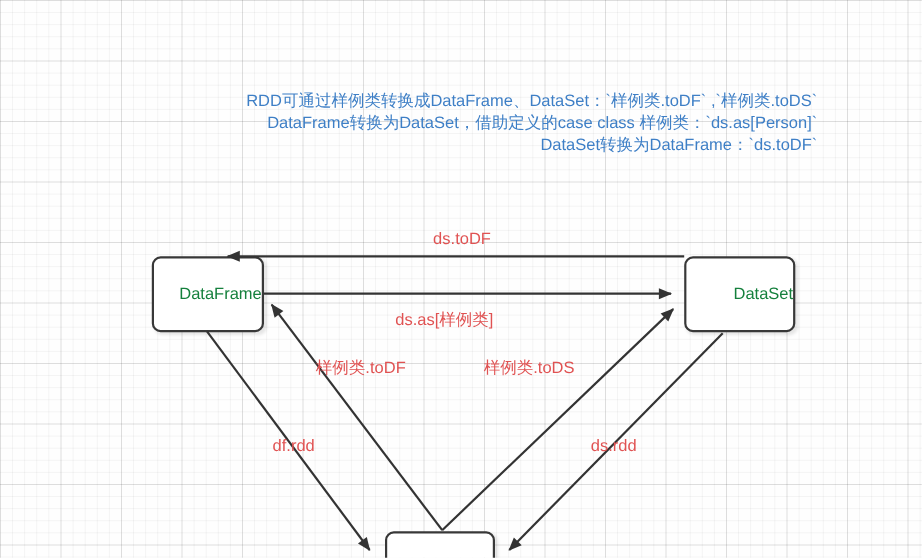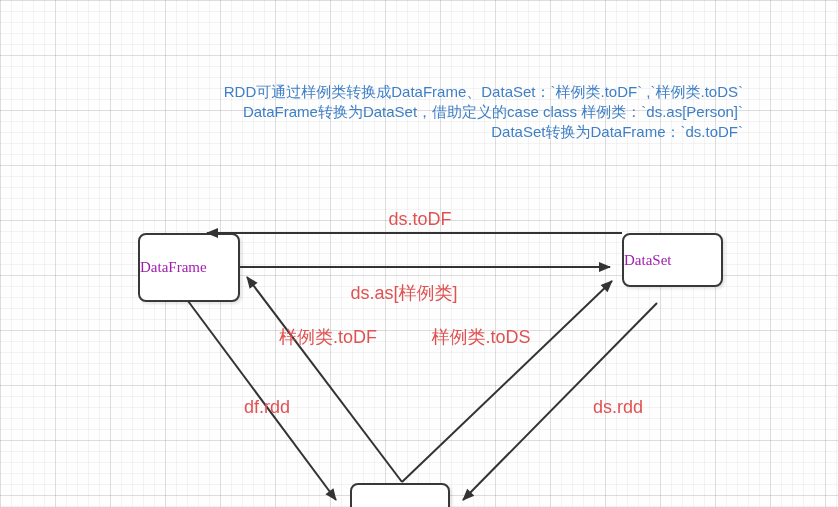--- a/index.html
+++ b/index.html
@@ -43,42 +43,41 @@
     stroke-width: 2;
   }
   .node {
     position: absolute;
     background: #ffffff;
     border: 2px solid #383838;
     border-radius: 8px;
     box-sizing: border-box;
     display: flex;
     align-items: center;
-    justify-content: flex-start;
+    justify-content: flex-end;
     font-size: 15px;
-    color: #a21caf;
+    color: #15803d;
     box-shadow: 2px 2px 3px rgba(0,0,0,0.10);
-    font-family: Liberation Serif, serif;
   }
   .node-dataframe { left: 138px; top: 233px; width: 102px; height: 69px; }
-  .node-dataset   { left: 622px; top: 233px; width: 101px; height: 54px; }
+  .node-dataset   { left: 622px; top: 233px; width: 101px; height: 69px; }
   .node-rdd       { left: 350px; top: 483px; width: 100px; height: 58px; }
   .edge-label {
     position: absolute;
     transform: translateX(-50%);
     color: #e05252;
-    font-size: 18px;
+    font-size: 15px;
     white-space: nowrap;
   }
   .lbl-ds-todf   { left: 420px; top: 209px; }
   .lbl-ds-as     { left: 404px; top: 281px; text-align: center; }
   .lbl-case-todf { left: 328px; top: 325px; }
   .lbl-case-tods { left: 481px; top: 325px; }
   .lbl-df-rdd    { left: 219px; top: 397px; margin-left: 48px; }
-  .lbl-ds-rdd    { left: 618px; top: 397px; }
+  .lbl-ds-rdd    { left: 558px; top: 397px; }
 </style>
 </head>
 <body>
 
 <div class="canvas">
 
   <div class="note">
     <div>RDD可通过样例类转换成DataFrame、DataSet：`样例类.toDF` ,`样例类.toDS`</div>
     <div>DataFrame转换为DataSet，借助定义的case class 样例类：`ds.as[Person]`</div>
     <div>DataSet转换为DataFrame：`ds.toDF`</div>

